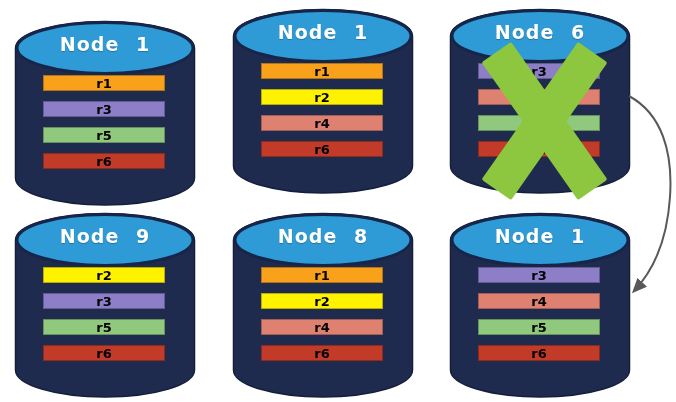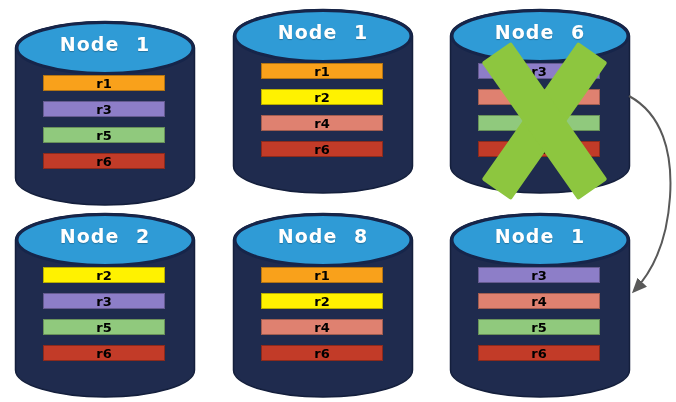--- a/index.html
+++ b/index.html
@@ -66,21 +66,21 @@
   <div class="bar p1" style="background: rgb(223, 129, 112);">r4</div>
   <div class="bar p2" style="background: rgb(144, 201, 125);">r5</div>
   <div class="bar p3" style="background: rgb(194, 59, 40);">r6</div>
 </div>
 
 <div class="node" style="left:14px; top:212px;">
   <svg class="cyl" width="182" height="186" viewBox="0 0 182 186">
     <path d="M1.5,28 L1.5,158 A89.5,27 0 0 0 180.5,158 L180.5,28 A89.5,26.5 0 0 0 1.5,28 Z" stroke="#141F3C" stroke-width="1.5" fill="#1F2B4E"></path>
     <ellipse cx="91" cy="28" rx="88" ry="25.5" stroke="#16254A" stroke-width="3" fill="#2F9BD6"></ellipse>
   </svg>
-  <div class="node-title">Node 2</div>
+  <div class="node-title">Node 9</div>
   <div class="bar p0" style="background: rgb(255, 242, 0);">r2</div>
   <div class="bar p1" style="background: rgb(141, 126, 200);">r3</div>
   <div class="bar p2" style="background: rgb(144, 201, 125);">r5</div>
   <div class="bar p3" style="background: rgb(194, 59, 40);">r6</div>
 </div>
 
 <div class="node" style="left:232px; top:212px;">
   <svg class="cyl" width="182" height="186" viewBox="0 0 182 186">
     <path d="M1.5,28 L1.5,158 A89.5,27 0 0 0 180.5,158 L180.5,28 A89.5,26.5 0 0 0 1.5,28 Z" stroke="#141F3C" stroke-width="1.5" fill="#1F2B4E"></path>
     <ellipse cx="91" cy="28" rx="88" ry="25.5" stroke="#16254A" stroke-width="3" fill="#2F9BD6"></ellipse>

